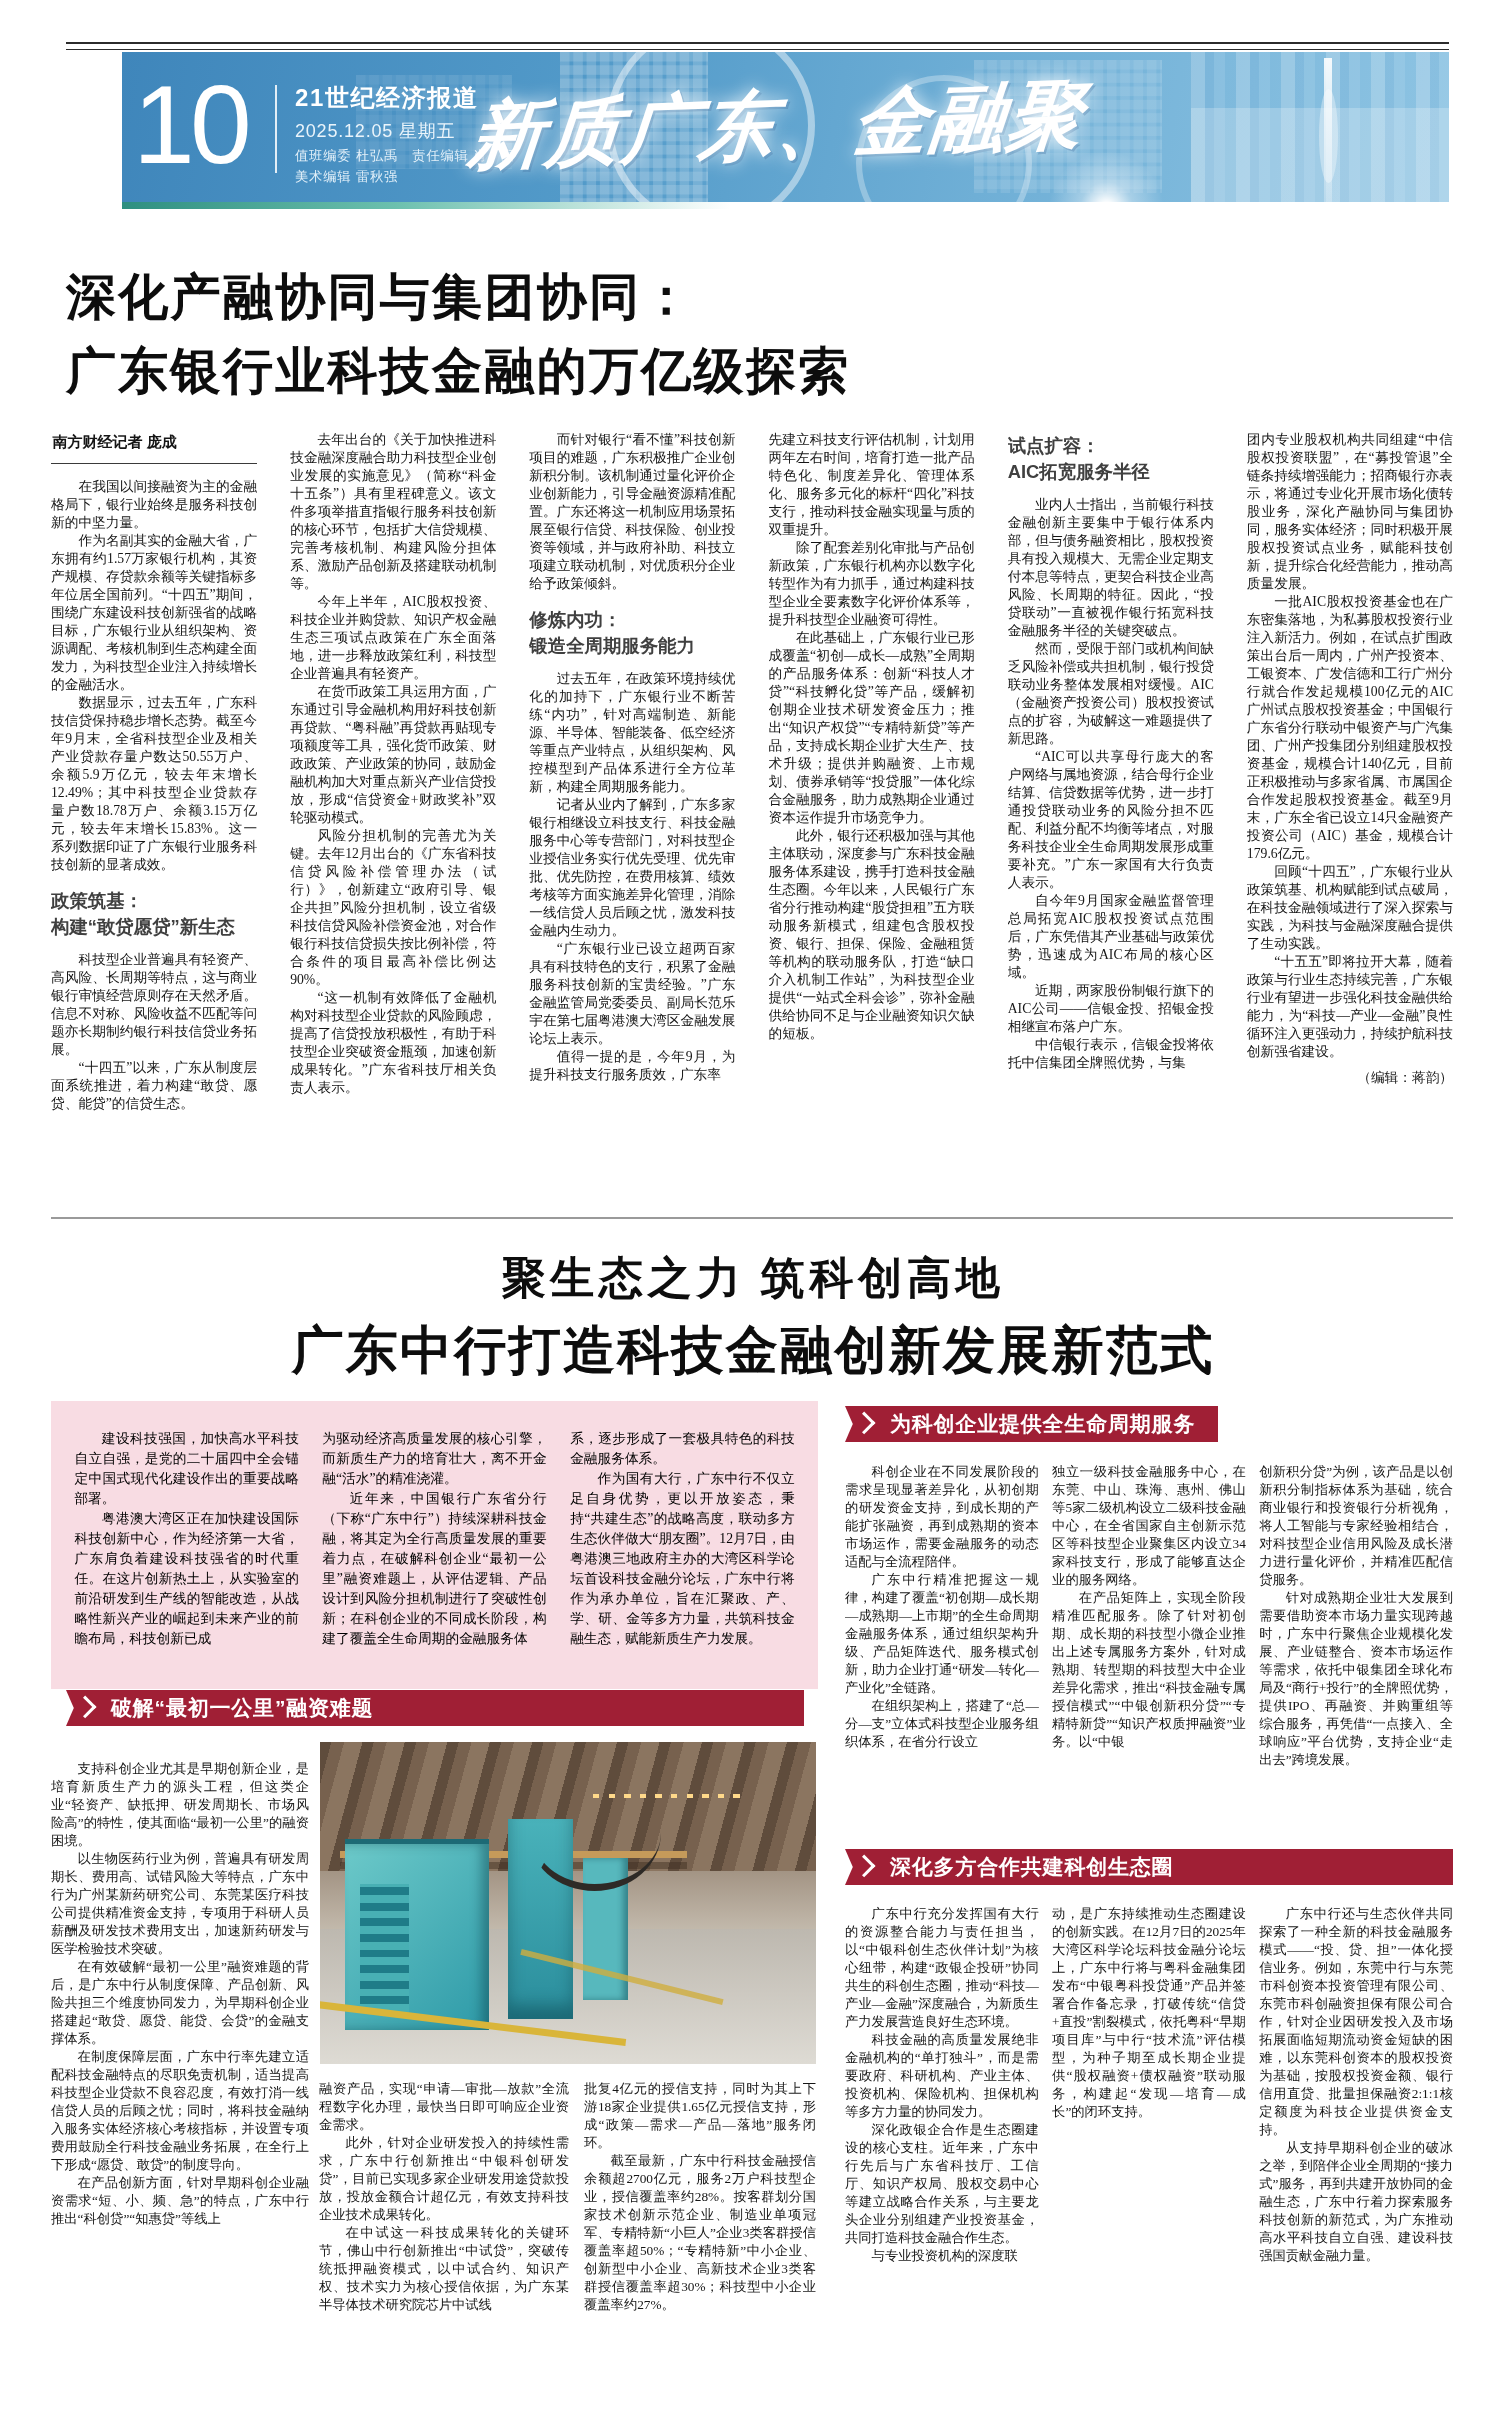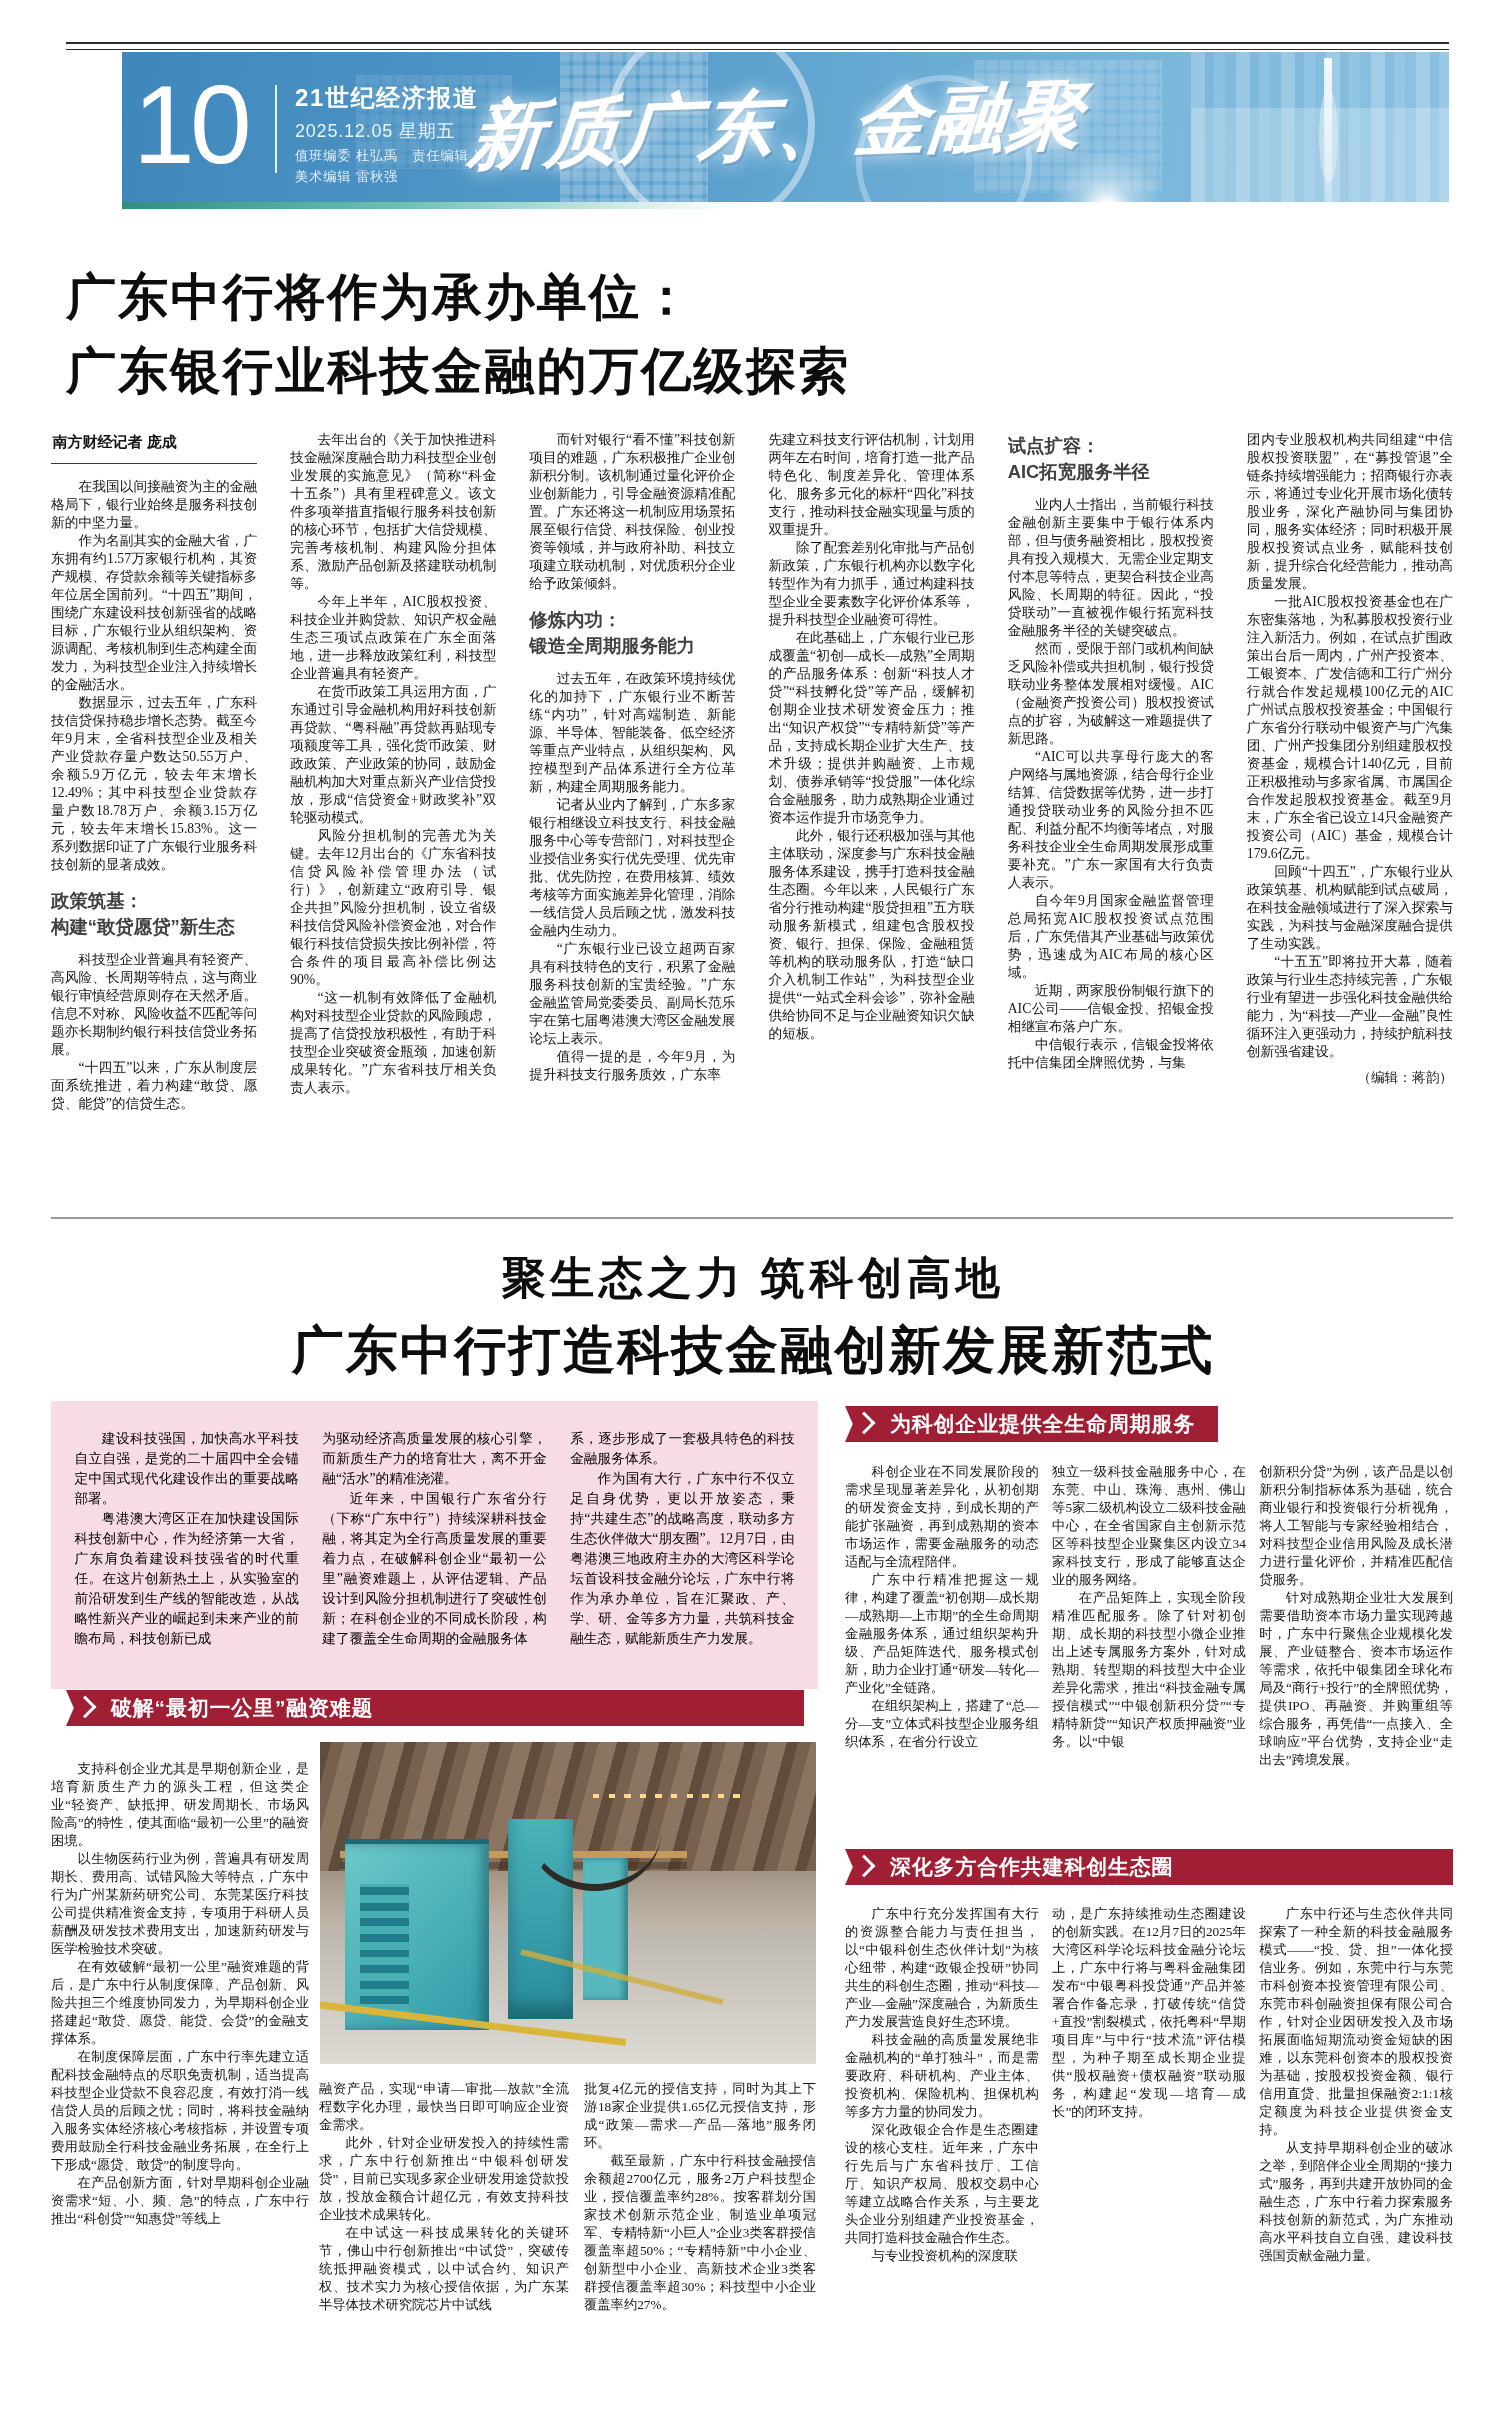--- a/index.html
+++ b/index.html
@@ -112,21 +112,21 @@
     <div class="abs vdiv"></div>
     <div class="abs mast-cn">21世纪经济报道</div>
     <div class="abs mast-date">2025.12.05 星期五</div>
     <div class="abs mast-cred"><span>值班编委 杜弘禹</span>　<span>责任编辑 肖　嘉</span></div>
     <div class="abs mast-cred2">美术编辑 雷秋强</div>
     <div class="abs callig">新质广东、金融聚力</div>
     <div class="abs flare"></div>
   </div>
   <div class="abs teal-strip"></div>
 
-  <div class="abs h1-line" style="top:264px;">广东中行将作为承办单位：</div>
+  <div class="abs h1-line" style="top:264px;">深化产融协同与集团协同：</div>
   <div class="abs h1-line" style="top:338px;">广东银行业科技金融的万亿级探索</div>
 
   <div class="abs cols bodytxt" style="left:51px;top:431px;width:1402px;height:756px;gap:33px;">
     <div class="col">
       <div class="byline">南方财经记者 庞成</div>
       <div>
           <p class="para">在我国以间接融资为主的金融格局下，银行业始终是服务科技创新的中坚力量。</p>
           <p class="para">作为名副其实的金融大省，广东拥有约1.57万家银行机构，其资产规模、存贷款余额等关键指标多年位居全国前列。“十四五”期间，围绕广东建设科技创新强省的战略目标，广东银行业从组织架构、资源调配、考核机制到生态构建全面发力，为科技型企业注入持续增长的金融活水。</p>
           <p class="para">数据显示，过去五年，广东科技信贷保持稳步增长态势。截至今年9月末，全省科技型企业及相关产业贷款存量户数达50.55万户、余额5.9万亿元，较去年末增长12.49%；其中科技型企业贷款存量户数18.78万户、余额3.15万亿元，较去年末增长15.83%。这一系列数据印证了广东银行业服务科技创新的显著成效。</p>
         </div>

